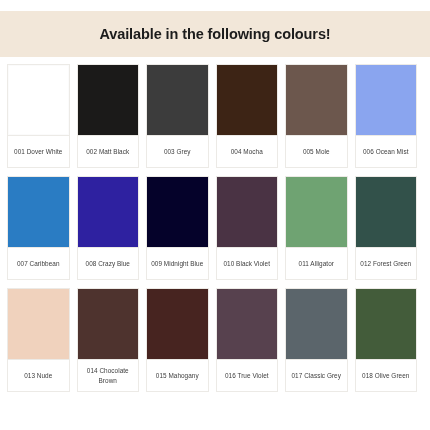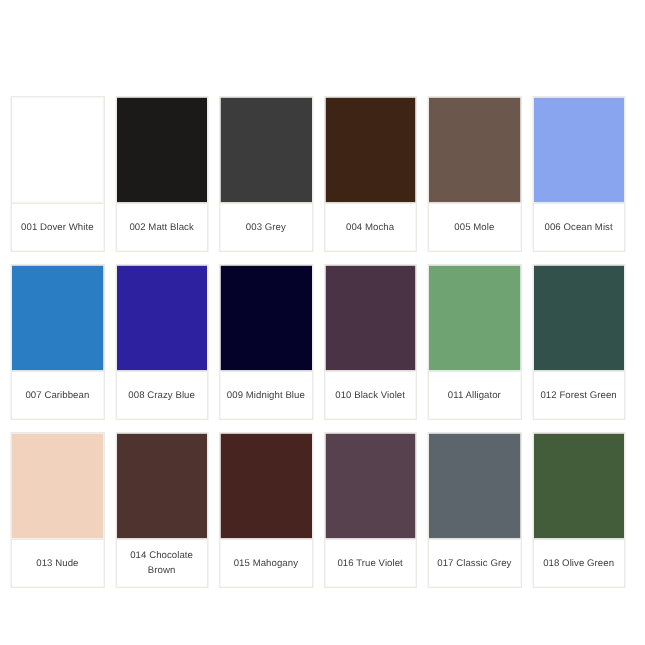--- a/index.html
+++ b/index.html
@@ -91,20 +91,23 @@
   
   .swatch-card.is-light .swatch-chip {
     box-shadow: inset 0 0 0 1px rgba(0,0,0,0.015);
   }
 </style>
 </head>
 <body>
 
 <div class="page" style="background: rgb(255, 255, 255);">
 
+  <div class="header-band" style="background: rgb(242, 231, 217);">
+    <div class="header-title" style="color: rgb(28, 28, 28);">Available in the following colours!</div>
+  </div>
 
   <div class="swatch-grid">
 
     <div class="swatch-row">
       <div class="swatch-card is-light" style="border-color: rgb(236, 234, 230);">
         <span class="swatch-chip" style="background: rgb(255, 255, 255);"></span>
         <div class="swatch-label-wrap" style="border-top-color: rgb(236, 234, 230);">
           <span class="swatch-label">001 Dover White</span>
         </div>
       </div>

